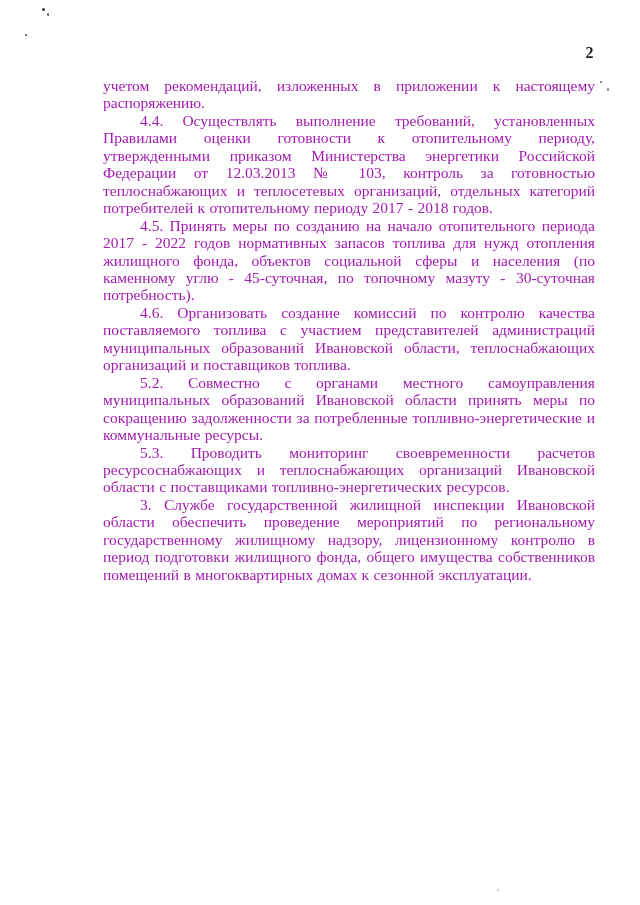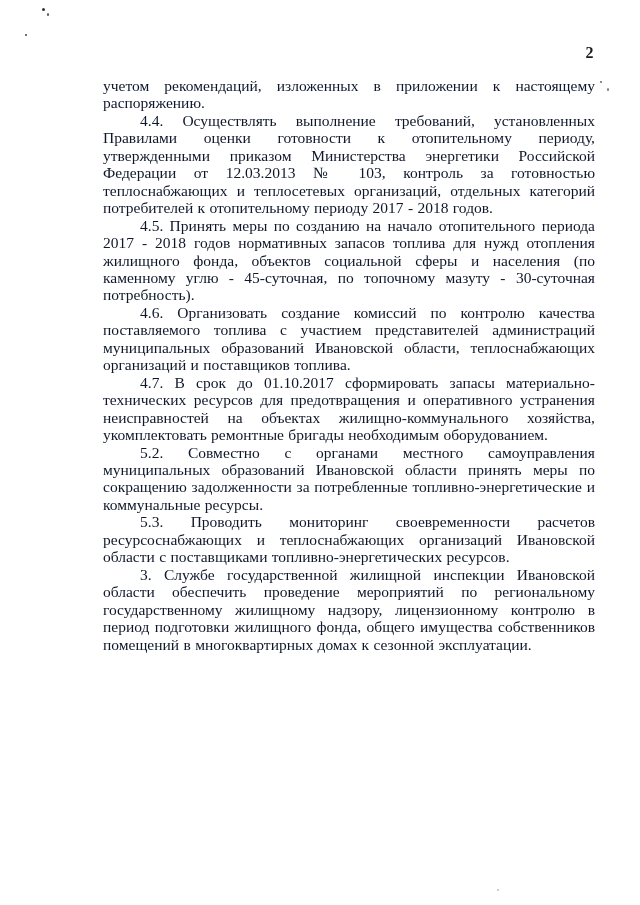--- a/index.html
+++ b/index.html
@@ -26,21 +26,21 @@
     font-size: 16px;
     font-weight: bold;
     color: #1c1c1c;
     letter-spacing: 0.5px;
   }
   .content {
     position: absolute;
     left: 103px;
     top: 77px;
     width: 492px;
-    color: #0f172a;
+    color: #a21caf;
     font-size: 15.5px;
     line-height: 17.45px;
     text-align: justify;
     text-justify: inter-word;
   }
   .content p {
     margin: 0;
     padding: 0;
     text-indent: 37px;
     word-spacing: 0.5px;
@@ -63,23 +63,22 @@
 </head>
 <body>
 
 <div class="page">
 
   <div class="page-number">2</div>
 
   <div class="content">
     <p class="no-indent">учетом рекомендаций, изложенных в приложении к настоящему распоряжению.</p>
     <p>4.4. Осуществлять выполнение требований, установленных Правилами оценки готовности к отопительному периоду, утвержденными приказом Министерства энергетики Российской Федерации от 12.03.2013 №&nbsp;103, контроль за готовностью теплоснабжающих и теплосетевых организаций, отдельных категорий потребителей к отопительному периоду 2017 - 2018 годов.</p>
-    <p>4.5. Принять меры по созданию на начало отопительного периода 2017 - 2018 годов нормативных запасов топлива для нужд отопления жилищного фонда, объектов социальной сферы и населения (по каменному углю - 45-суточная, по топочному мазуту - 30-суточная потребность).</p>
+    <p>4.5. Принять меры по созданию на начало отопительного периода 2017 - 2022 годов нормативных запасов топлива для нужд отопления жилищного фонда, объектов социальной сферы и населения (по каменному углю - 45-суточная, по топочному мазуту - 30-суточная потребность).</p>
     <p>4.6. Организовать создание комиссий по контролю качества поставляемого топлива с участием представителей администраций муниципальных образований Ивановской области, теплоснабжающих организаций и поставщиков топлива.</p>
-    <p>4.7. В срок до 01.10.2017 сформировать запасы материально-технических ресурсов для предотвращения и оперативного устранения неисправностей на объектах жилищно-коммунального хозяйства, укомплектовать ремонтные бригады необходимым оборудованием.</p>
     <p>5.2. Совместно с органами местного самоуправления муниципальных образований Ивановской области принять меры по сокращению задолженности за потребленные топливно-энергетические и коммунальные ресурсы.</p>
     <p>5.3. Проводить мониторинг своевременности расчетов ресурсоснабжающих и теплоснабжающих организаций Ивановской области с поставщиками топливно-энергетических ресурсов.</p>
     <p>3. Службе государственной жилищной инспекции Ивановской области обеспечить проведение мероприятий по региональному государственному жилищному надзору, лицензионному контролю в период подготовки жилищного фонда, общего имущества собственников помещений в многоквартирных домах к сезонной эксплуатации.</p>
   </div>
 
   <div class="speck s1"></div>
   <div class="speck s2"></div>
   <div class="speck s3"></div>
   <div class="speck s4"></div>
   <div class="speck s5"></div>

